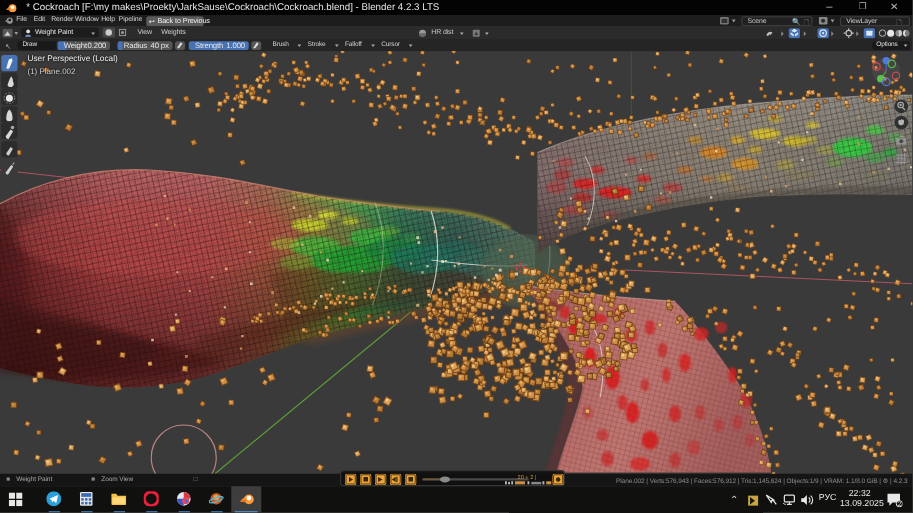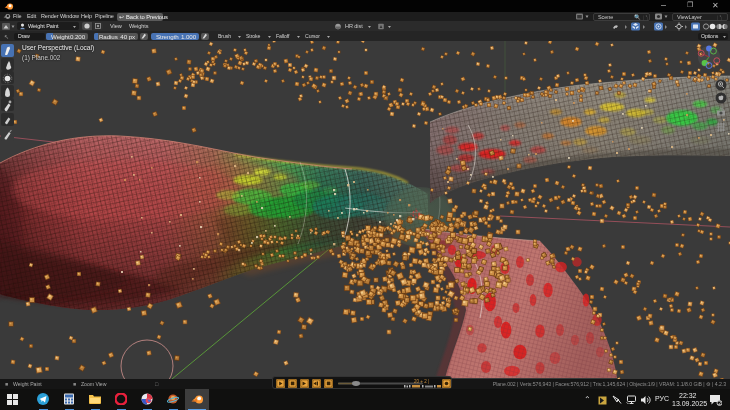--- a/index.html
+++ b/index.html
@@ -14,20 +14,21 @@
 .slider{position:absolute;top:1.5px;height:7px;background:#545454;border-radius:2px;font-size:6.2px;color:#e8e8e8;overflow:hidden}
 .caret{display:inline-block;font-size:5px;color:#aaa;transform:scaleY(0.7)}
 </style></head><body>
 <div id="titlebar" class="abs">
  <svg class="abs" style="left:4px;top:1.5px" width="10" height="9" viewBox="0 0 20 18">
   <circle cx="12" cy="9" r="6.2" fill="#ff9a36"></circle>
       <circle cx="12" cy="7.6" r="3.0" fill="#fff"></circle>
   <path d="M2 11 L10 4 L8 9 Z" fill="#ff9a36"></path>
       <path d="M1 12 L8 8 L9 12 Z" fill="#e87820"></path>
  </svg>
+ <span class="t" style="left:21px;top:1px">* Cockroach [F:\my makes\Proekty\JarkSause\Cockroach\Cockroach.blend] - Blender 4.2.3 LTS</span>
  <span class="t" style="left:661px;top:0px;font-size:9px;color:#bbb">–</span>
  <span class="t" style="left:687px;top:1px;font-size:7px;color:#bbb">❐</span>
  <span class="t" style="left:712px;top:0.5px;font-size:8px;color:#bbb">✕</span>
 </div>
 <div id="menubar" class="abs">
  <svg class="abs" style="left:3px;top:1px" width="8" height="7" viewBox="0 0 20 18">
   <circle cx="12" cy="9" r="6.2" fill="#9a9a9a"></circle>
       <circle cx="12" cy="7.6" r="3.0" fill="#1d1d1d"></circle>
   <path d="M2 11 L10 4 L8 9 Z" fill="#9a9a9a"></path>
       <path d="M1 12 L8 8 L9 12 Z" fill="#7a7a7a"></path>

